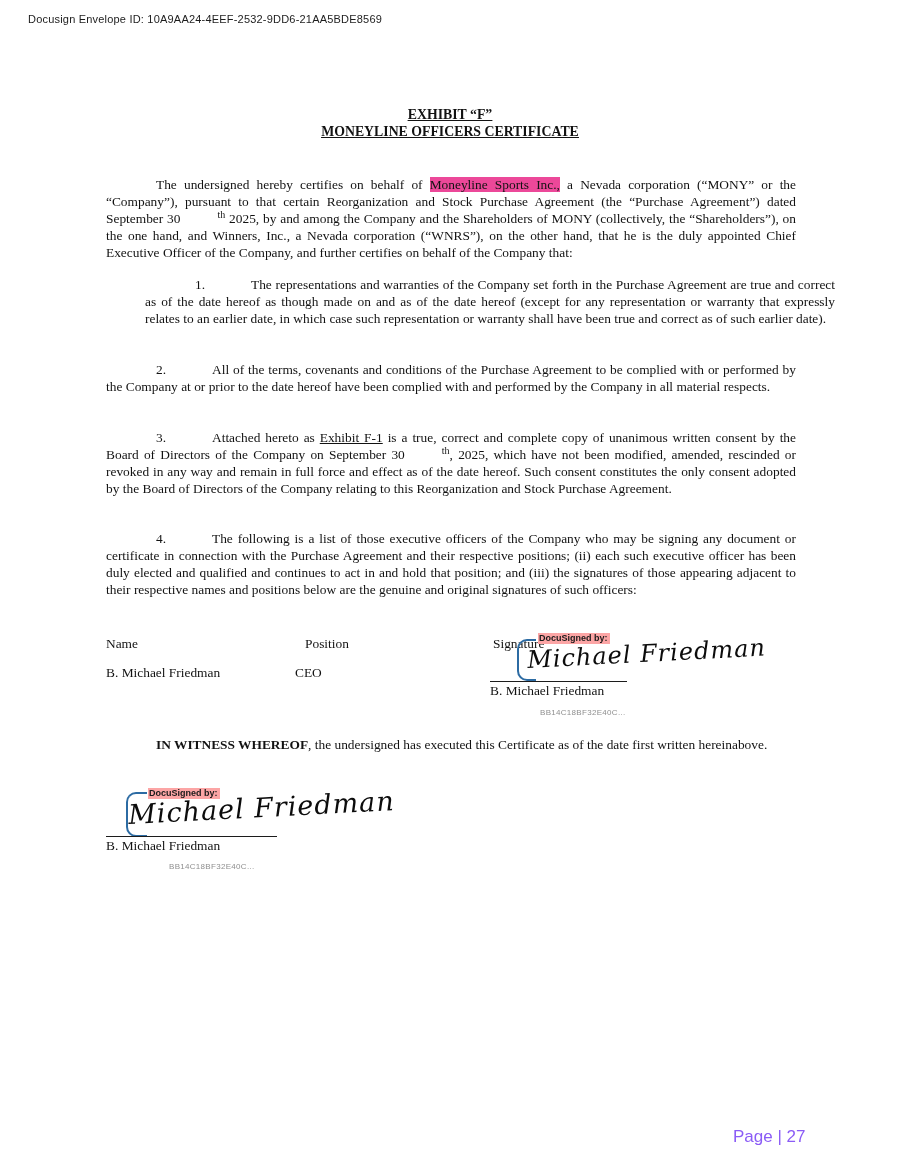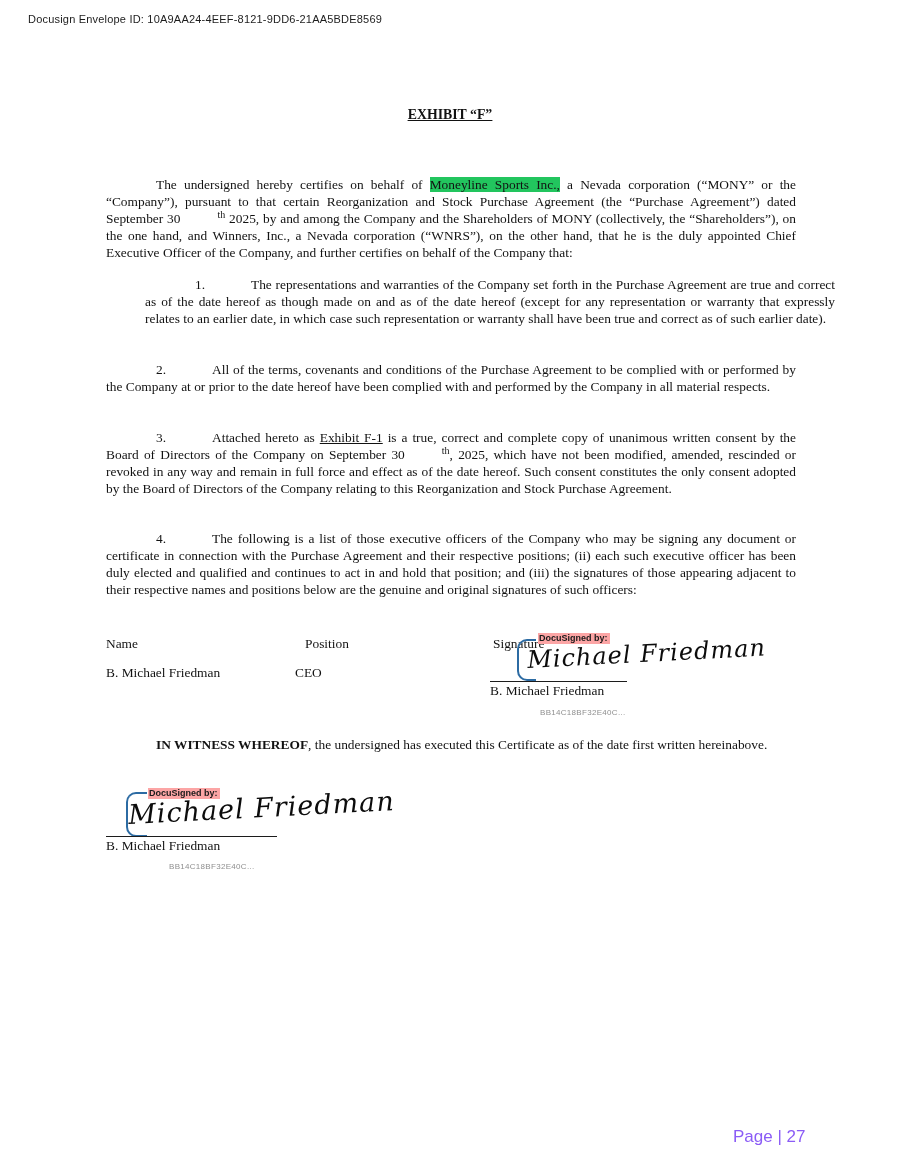--- a/index.html
+++ b/index.html
@@ -22,21 +22,21 @@
     font-size:13.8px; font-weight:bold; line-height:17px;text-decoration:underline;
   }
   .title-block .u-line { text-decoration:underline; }
 
   .para {
     position:absolute; left:106px; width:690px;
     font-size:13.4px; line-height:17px; text-align:justify; text-indent:50px;
   }
   .num { display:inline-block; width:56px; text-indent:0; }
   sup { font-size:10px; vertical-align:super; line-height:0;margin-left:37px; }
-  .hl { background:#22c55e; }
+  .hl { background:#ec4899; }
   .u { text-decoration:underline; }
   .b { font-weight:bold; }
 
   .cell {
     position:absolute; font-size:13.4px; line-height:17px; white-space:nowrap;
   }
 
   .ds-bracket {
     position:absolute;
     border:2.5px solid #2c6ba3; border-right:none;
@@ -66,24 +66,25 @@
   .page-number {
     position:absolute; left:733px; top:1127px;
     font-family:"Liberation Sans", sans-serif; font-size:17px; color:#8b5cf6;
   }
 </style>
 </head>
 <body>
 
 <div class="page">
 
-  <div class="envelope-line">Docusign Envelope ID: 10A9AA24-4EEF-8121-9DD6-21AA5BDE8569</div>
+  <div class="envelope-line">Docusign Envelope ID: 10A9AA24-4EEF-2532-9DD6-21AA5BDE8569</div>
 
   <div class="title-block">
     <div><span class="u-line">EXHIBIT “F”</span></div>
+    <div><span class="u-line">MONEYLINE OFFICERS CERTIFICATE</span></div>
   </div>
 
   <div class="para" style="top:176px;">
     <span>The undersigned hereby certifies on behalf of </span><span class="hl">Moneyline Sports Inc.,</span><span> a Nevada corporation (“MONY” or the “Company”), pursuant to that certain Reorganization and Stock Purchase Agreement (the “Purchase Agreement”) dated September 30</span><sup>th</sup><span> 2025, by and among the Company and the Shareholders of MONY (collectively, the “Shareholders”), on the one hand, and Winners, Inc., a Nevada corporation (“WNRS”), on the other hand, that he is the duly appointed Chief Executive Officer of the Company, and further certifies on behalf of the Company that:</span>
   </div>
 
   <div class="para" style="top:276px;margin-left:39px;">
     <span class="num">1.</span><span>The representations and warranties of the Company set forth in the Purchase Agreement are true and correct as of the date hereof as though made on and as of the date hereof (except for any representation or warranty that expressly relates to an earlier date, in which case such representation or warranty shall have been true and correct as of such earlier date).</span>
   </div>
 

